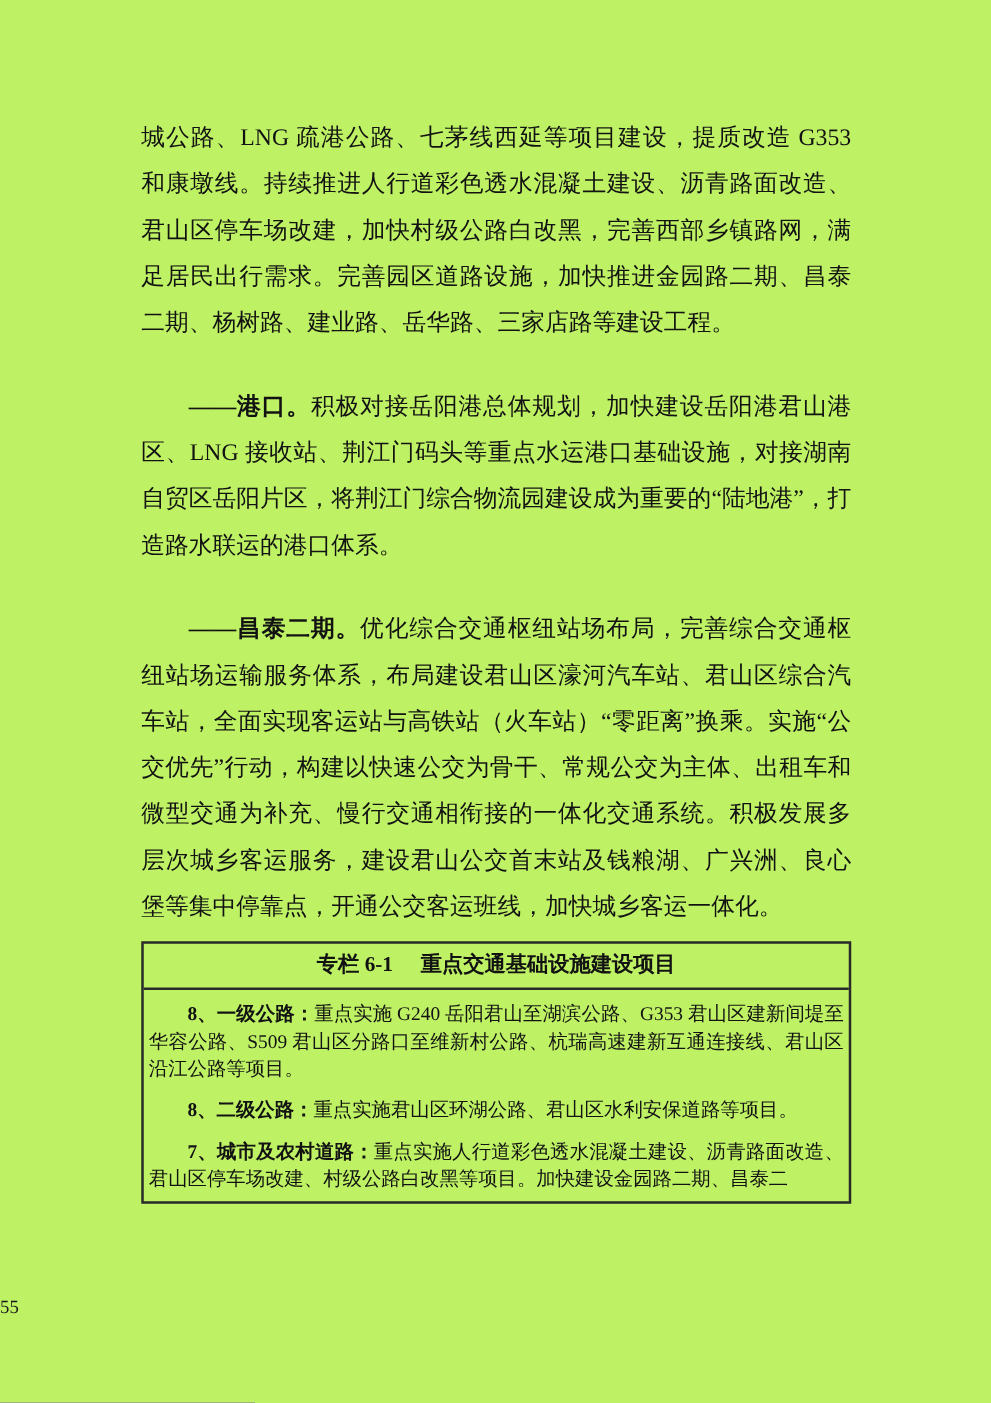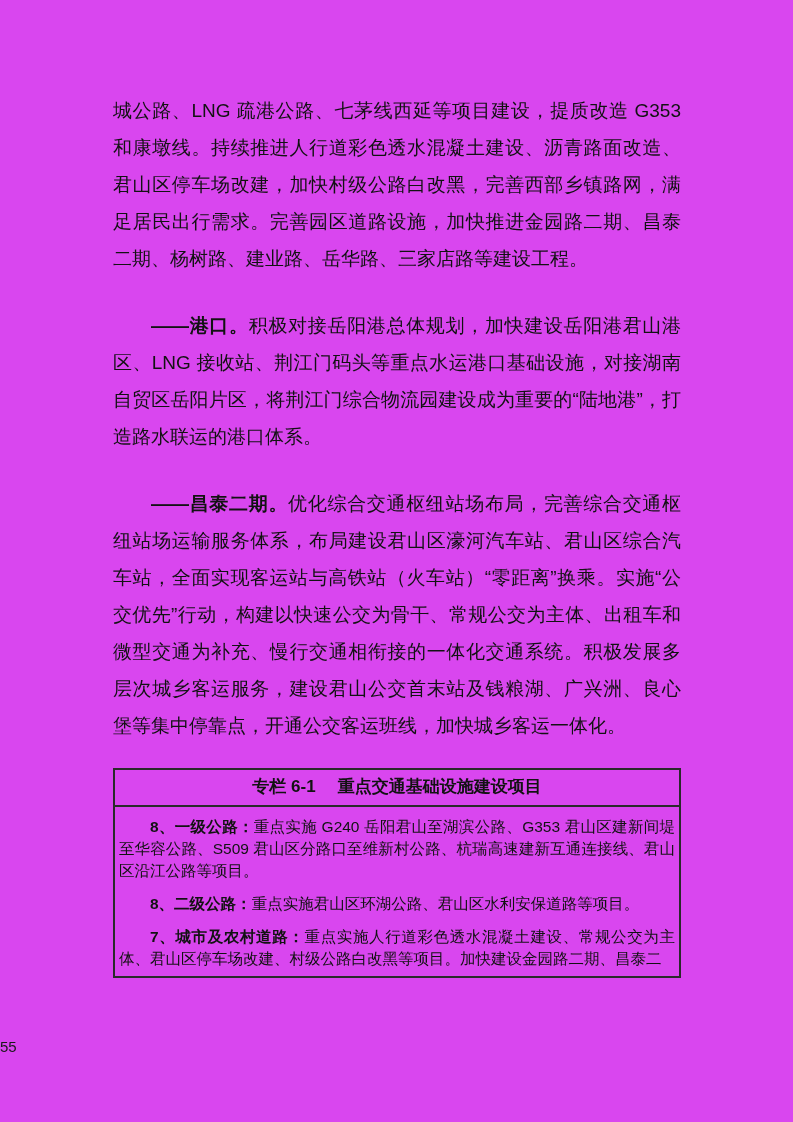--- a/index.html
+++ b/index.html
@@ -5,23 +5,23 @@
   html, body {
     margin: 0;
     padding: 0;
     background: #888;
   }
   .page {
     position: relative;
     width: 793px;
     height: 1122px;
     margin: 0 auto;
-    background: #d946ef;
+    background: #bef264;
     overflow: hidden;
-    font-family: Liberation Sans, sans-serif;
+    font-family: Liberation Serif, serif;
     color: #121212;
   }
   .content {
     position: absolute;
     left: 113px;
     top: 92px;
     width: 568px;
   }
   .para {
     margin: 0 0 9px 0;
@@ -31,21 +31,21 @@
     word-break: break-all;
   }
   .para.indent {
     text-indent: 2em;
     margin-top: 30px;
   }
   .para .lead {
     font-weight: bold;
   }
   .column-box {
-    margin-top: 24px;
+    margin-top: 9px;
     border: 2px solid #2a2a2a;
   }
   .box-header {
     text-align: center;
     font-weight: bold;
     font-size: 17px;
     line-height: 22px;
     padding: 6px 0 7px 0;
     border-bottom: 2px solid #2a2a2a;
   }
@@ -91,20 +91,20 @@
 
     <p class="para indent"><span class="lead">——昌泰二期。</span><span>优化综合交通枢纽站场布局，完善综合交通枢纽站场运输服务体系，布局建设君山区濠河汽车站、君山区综合汽车站，全面实现客运站与高铁站（火车站）“零距离”换乘。实施“公交优先”行动，构建以快速公交为骨干、常规公交为主体、出租车和微型交通为补充、慢行交通相衔接的一体化交通系统。积极发展多层次城乡客运服务，建设君山公交首末站及钱粮湖、广兴洲、良心堡等集中停靠点，开通公交客运班线，加快城乡客运一体化。</span></p>
 
     <div class="column-box">
       <div class="box-header">
         <span class="box-label">专栏 6-1</span><span class="box-title-text">重点交通基础设施建设项目</span>
       </div>
       <div class="box-body">
         <p class="box-item"><b>8、一级公路：</b><span>重点实施 G240 岳阳君山至湖滨公路、G353 君山区建新间堤至华容公路、S509 君山区分路口至维新村公路、杭瑞高速建新互通连接线、君山区沿江公路等项目。</span></p>
         <p class="box-item"><b>8、二级公路：</b><span>重点实施君山区环湖公路、君山区水利安保道路等项目。</span></p>
-        <p class="box-item"><b>7、城市及农村道路：</b><span>重点实施人行道彩色透水混凝土建设、常规公交为主体、君山区停车场改建、村级公路白改黑等项目。加快建设金园路二期、昌泰二</span></p>
+        <p class="box-item"><b>7、城市及农村道路：</b><span>重点实施人行道彩色透水混凝土建设、沥青路面改造、君山区停车场改建、村级公路白改黑等项目。加快建设金园路二期、昌泰二</span></p>
       </div>
     </div>
 
   </div>
 
   <div class="page-number">55</div>
 </div>
 
 </body></html>

